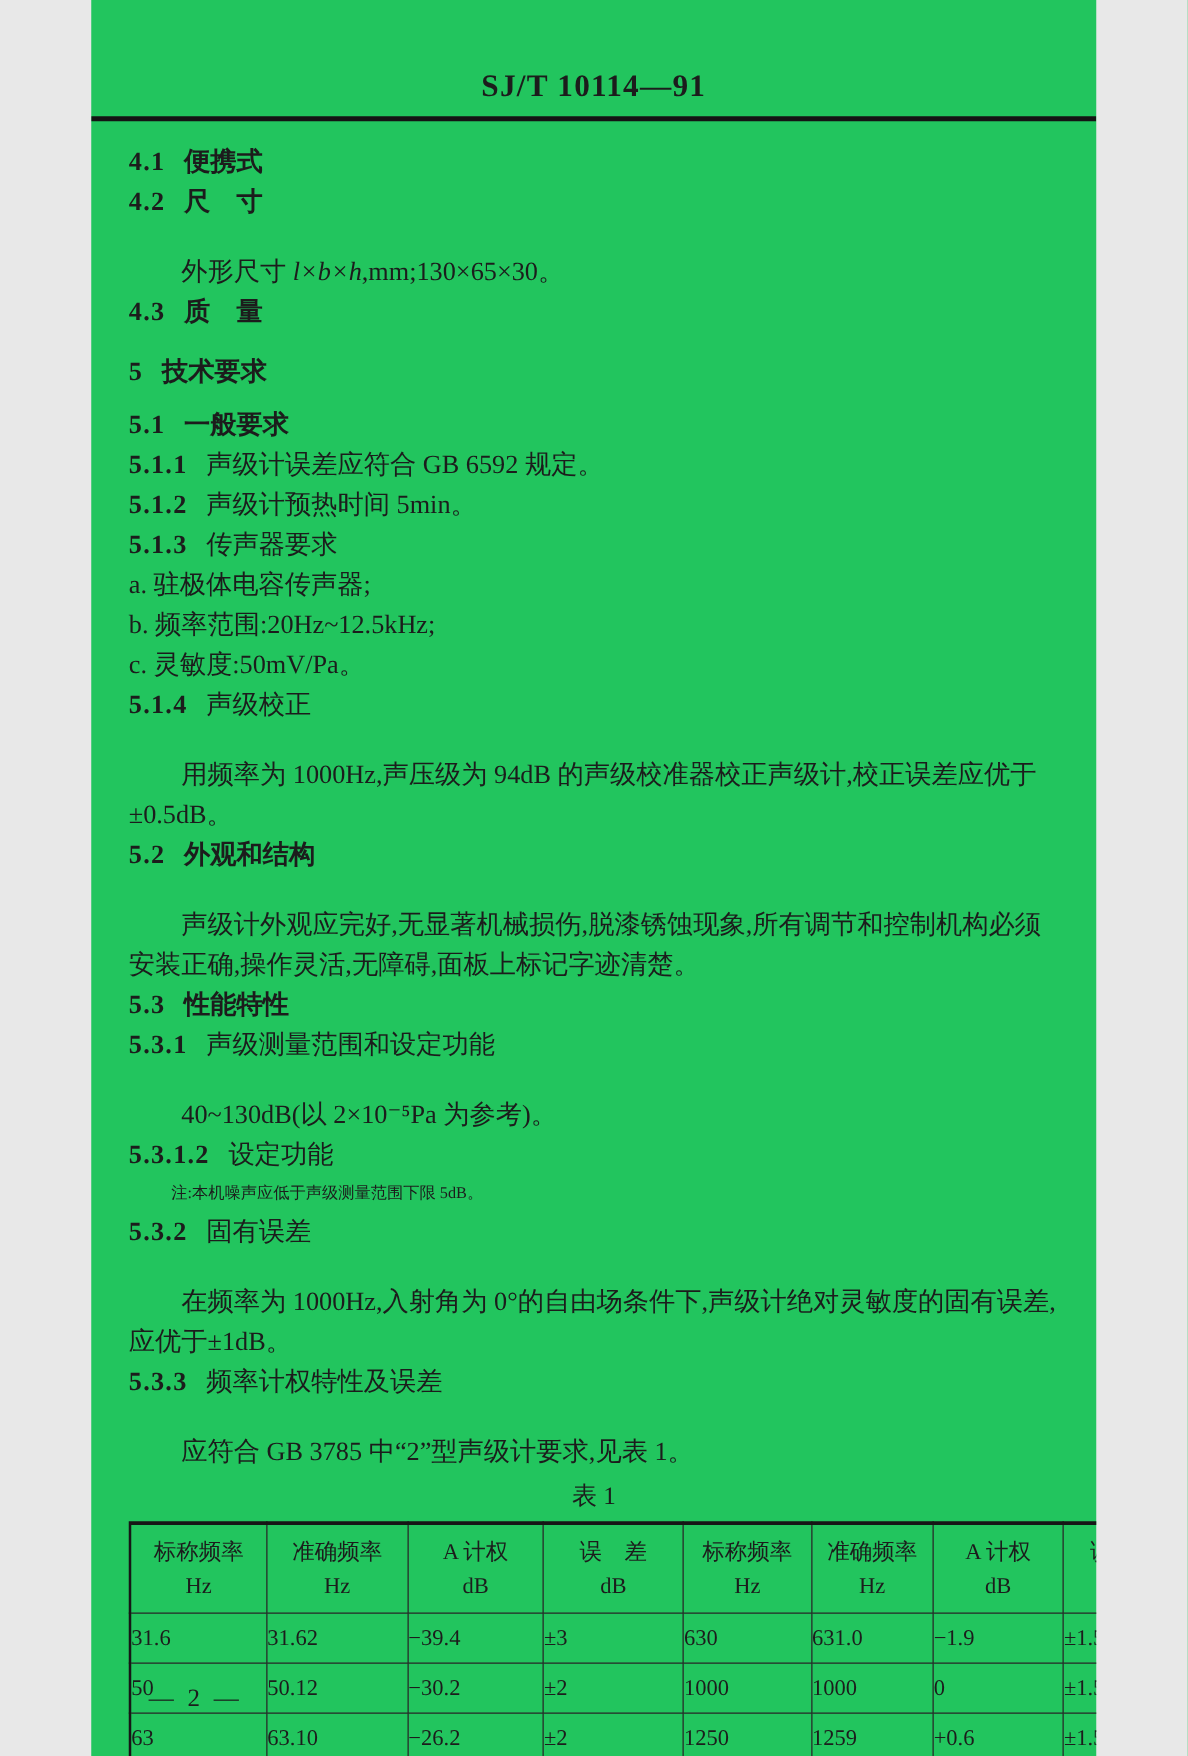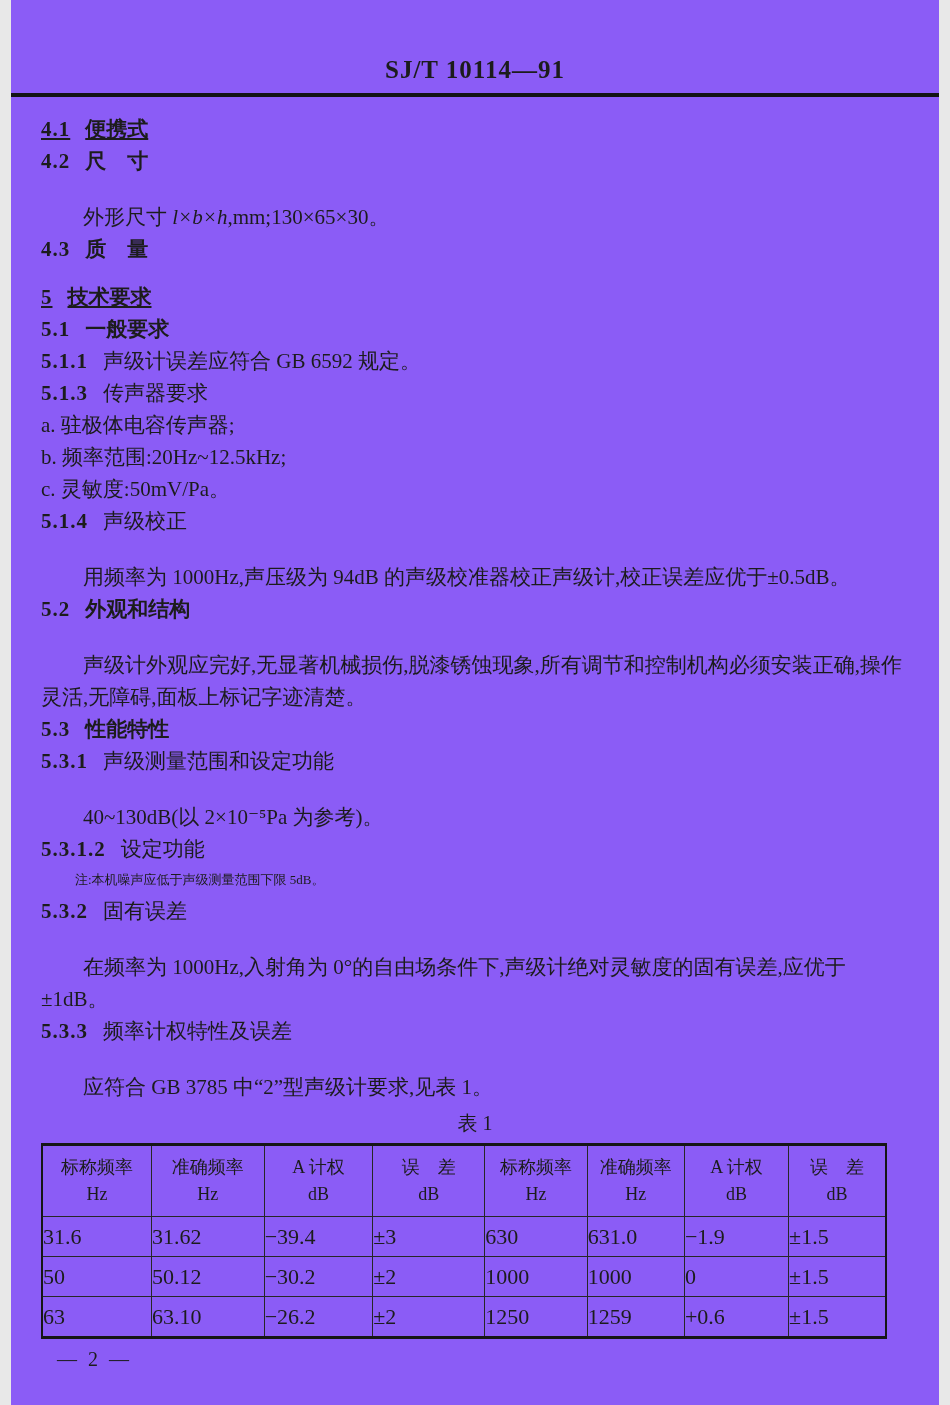--- a/index.html
+++ b/index.html
@@ -1,48 +1,48 @@
 <!DOCTYPE html>
 <html><head>
 <meta charset="utf-8">
 <style>
   html,body { margin:0; padding:0; background:#e8e8e8; }
   .page {
-    position:relative; width:928px; height:1405px; margin:0 auto;
-    background:#8b5cf6; color:#1c1c1c;
+    position:relative; width:804px; height:1405px; margin:0 auto;
+    background:#22c55e; color:#1c1c1c;
     font-family:"Liberation Serif","DejaVu Serif",serif;
     overflow:hidden;
   }
   .content { padding:0 30px; }
   .doc-code {
     text-align:center; padding-top:56px; font-size:25px; font-weight:bold;
     letter-spacing:1px;
   }
   .rule { height:4px; background:#141414; margin-top:9px; }
 
   .line { font-size:21px; line-height:32px; }
   .sec .num, .clause .num { font-weight:bold; margin-right:15px; letter-spacing:1px; }
   .sec .title { font-weight:bold; }
   .clause .text { font-weight:normal; }
   .para { text-indent:2em;margin-top:24px; }
   .formula { font-style:italic; }
   .sub { }
   .note { font-size:13px; line-height:30px; margin-left:34px; }
-  .mt-lg { margin-top:16px;text-decoration:underline; }
-  .mt-sm { }
+  .mt-lg { margin-top:16px; }
+  .mt-sm { margin-top:10px; }
 
   .tbl-caption { text-align:center; font-size:20px; line-height:32px; margin-top:4px; }
   table.tbl {
     border-collapse:collapse; width:846px; table-layout:fixed;
     border:2px solid #161616; border-top-width:3px; border-bottom-width:3px;
     margin-top:4px;
   }
   .tbl th, .tbl td { border:1px solid #272727; padding:0; }
   .tbl th { font-weight:normal; font-size:18px; line-height:27px; padding:8px 2px; }
-  .tbl td { font-size:22px; height:39px; }
+  .tbl td { font-size:18px; height:39px; }
 
   .page-number {
     position:absolute; left:46px; bottom:34px; font-size:20px; letter-spacing:3px;
   }
 </style>
 </head>
 <body>
 
 <div class="page">
   <div class="doc-code">SJ/T 10114—91</div>
@@ -68,20 +68,23 @@
     <div class="line sec mt-lg">
       <span class="num">5</span><span class="title">技术要求</span>
     </div>
 
     <div class="line sec mt-sm">
       <span class="num">5.1</span><span class="title">一般要求</span>
     </div>
 
     <div class="line clause">
       <span class="num">5.1.1</span><span class="text">声级计误差应符合 GB 6592 规定。</span>
+    </div>
+    <div class="line clause">
+      <span class="num">5.1.2</span><span class="text">声级计预热时间 5min。</span>
     </div>
     <div class="line clause">
       <span class="num">5.1.3</span><span class="text">传声器要求</span>
     </div>
 
     <div class="line sub">a. 驻极体电容传声器;</div>
     <div class="line sub">b. 频率范围:20Hz~12.5kHz;</div>
     <div class="line sub">c. 灵敏度:50mV/Pa。</div>
 
     <div class="line clause">

